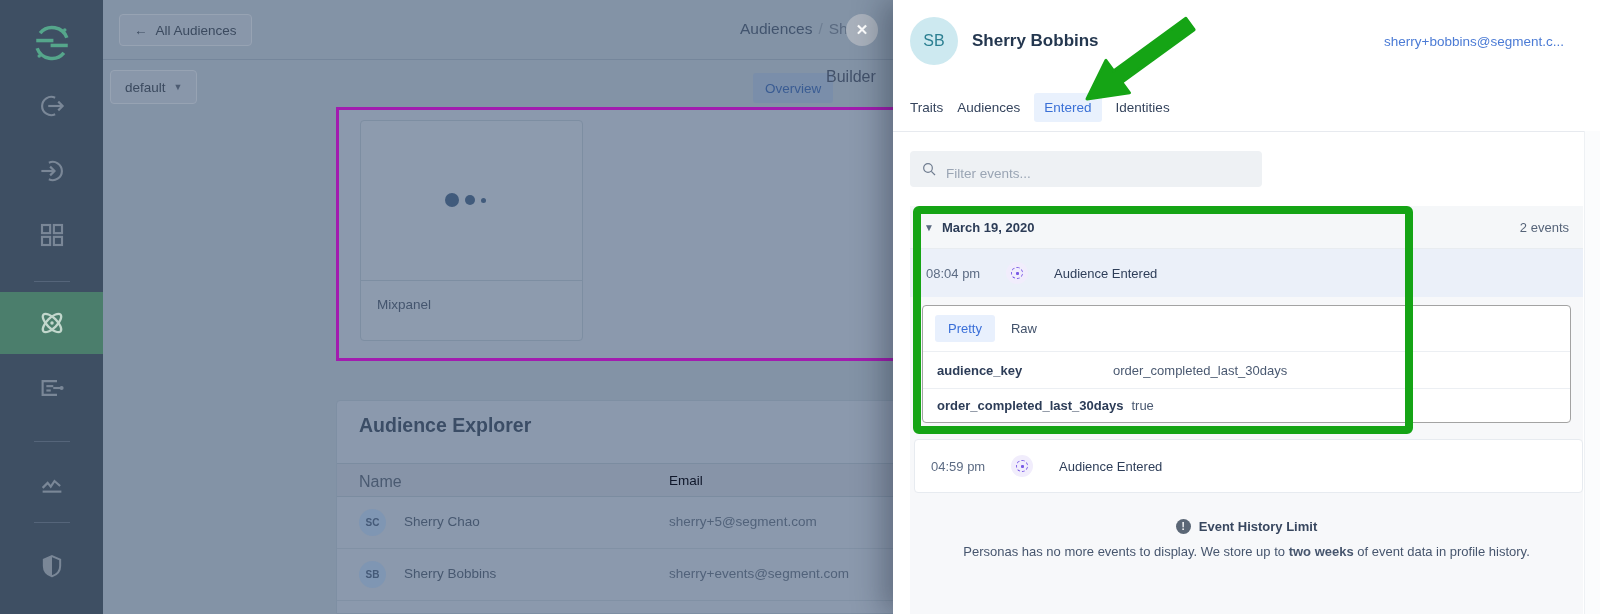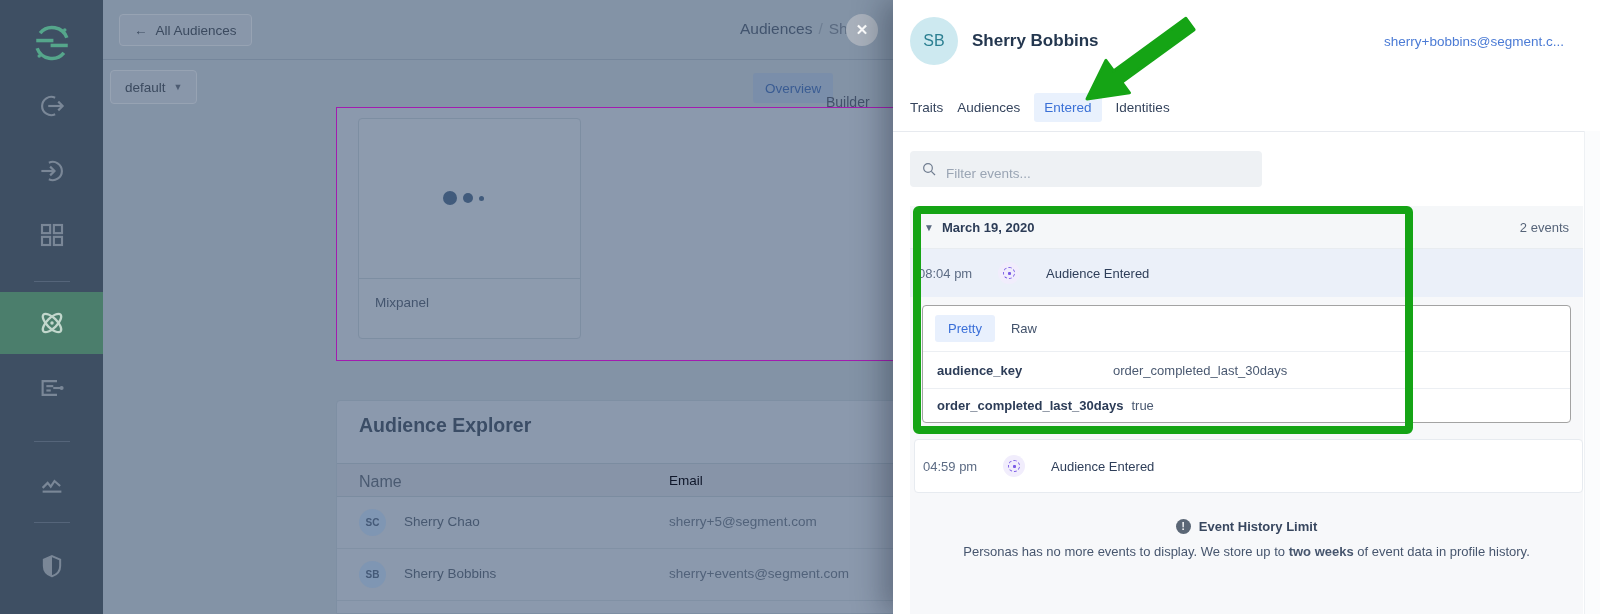--- a/index.html
+++ b/index.html
@@ -19,23 +19,23 @@
   .main-header { position:absolute; left:0; top:0; width:100%; height:60px; border-bottom:1px solid #75869b; }
   .btn-ghost { position:absolute; display:flex; align-items:center; gap:8px; border:1px solid #97a3b3; background:#8location997aa; background:#8997aa; border-radius:4px; color:#3b4a5f; font-size:13.5px; padding:0 14px; }
   .back-btn { left:16px; top:14px; height:32px; }
   .default-btn { left:7px; top:70px; height:34px; }
   .caret-down { font-size:9px; color:#4d5c72; }
   .breadcrumb { position:absolute; left:637px; top:20px; font-size:15.5px; white-space:nowrap; color:#42546e; }
   .breadcrumb .sep { color:#6e7e93; padding:0 6px; }
   .breadcrumb .page { color:#5a6a80; }
   .close-btn { position:absolute; left:743px; top:14px; width:32px; height:32px; border-radius:50%; background:#a9b1bc; color:#fff; display:flex; align-items:center; justify-content:center; font-size:15px; font-weight:bold; z-index:3; }
   .view-tab-active { position:absolute; left:650px; top:73px; height:30px; padding:0 12px; display:flex; align-items:center; background:#7a8eaa; border-radius:3px; color:#3a5c93; font-size:13.5px; }
-  .view-tab { position:absolute; left:723px; top:87px; height:30px; display:flex; align-items:center; color:#42516a; font-size:14px;text-align:center; }
-
-  .dest-panel { position:absolute; left:233px; top:107px; width:560px; height:254px; background:#8b99ad; border:1px solid #a21caf; }
+  .view-tab { position:absolute; left:723px; top:62px; height:30px; display:flex; align-items:center; color:#42516a; font-size:16px;text-align:center; }
+
+  .dest-panel { position:absolute; left:233px; top:107px; width:560px; height:254px; background:#8b99ad; border:3px solid #a21caf; }
   .dest-card { position:absolute; left:21px; top:10px; width:223px; height:221px; background:#8d9bae; border:1px solid #7d8ea2; border-radius:4px; }
   .mixpanel-dots { position:absolute; left:84px; top:72px; display:flex; align-items:center; gap:6px; }
   .mixpanel-dots i { display:block; border-radius:50%; background:#415b7c; }
   .dest-card .divider { position:absolute; left:0; top:159px; width:100%; height:1px; background:#7d8ea2; }
   .dest-card .dest-label { position:absolute; left:16px; top:176px; font-size:13.5px; color:#44556e; }
 
   .explorer-panel { position:absolute; left:233px; top:400px; width:1264px; height:214px; background:#8b99ad; border:1px solid #7e8fa3; border-radius:4px 4px 0 0; }
   .explorer-title { position:absolute; left:22px; top:13px; font-size:19.5px; font-weight:bold; color:#3b4d66; }
   .explorer-head { position:absolute; left:0; top:62px; width:100%; height:34px; background:#8794a8; border-top:1px solid #7b8ca0; border-bottom:1px solid #7b8ca0; }
   .col-name { position:absolute; left:22px; top:9px; font-size:16px; color:#4a5a71; }
@@ -59,21 +59,21 @@
   .search-box input { position:absolute; left:36px; top:0; width:300px; height:44px; border:none; background:transparent; outline:none; font-size:13.5px; color:#3c4b63; font-family:"Liberation Sans", sans-serif; }
   .search-box input::placeholder { color:#9aa5b4; }
   .scroll-gutter { position:absolute; right:0; top:131px; width:16px; height:483px; background:#fbfcfd; border-left:1px solid #eef1f4; }
 
   .events-area { position:absolute; left:17px; top:206px; width:673px; height:408px; background:#f7f8fa; }
   .date-row { height:43px; background:#f5f7f9; border-bottom:1px solid #e8ecf0; display:flex; align-items:center; }
   .date-caret { color:#5a6980; font-size:10px; margin-left:14px; }
   .date-label { font-size:13px; font-weight:bold; color:#2c3c57; margin-left:8px; }
   .date-count { margin-left:auto; margin-right:14px; font-size:13px; color:#566479; }
   .event-row { height:48px; background:#ebf0f9; display:flex; align-items:center; }
-  .event-time { font-size:13px; color:#5d6c84; margin-left:8px; width:62px; }
+  .event-time { font-size:13px; color:#5d6c84; margin-left:16px; width:62px; }
   .event-icon { width:22px; height:22px; border-radius:50%; background:#f1edfc; margin-left:18px; position:relative; flex:0 0 auto; }
   .event-icon i { position:absolute; left:5px; top:5px; width:12px; height:12px; border:1.4px dashed #7a5be6; border-radius:50%; }
   .event-icon em { position:absolute; left:9.5px; top:9.5px; width:3px; height:3px; background:#7a5be6; border-radius:1px; }
   .event-title { font-size:13px; color:#2e3e59; margin-left:26px; }
   .detail-card { margin:8px 12px 0 12px; height:118px; background:#fff; border:1px solid #a3a3a3; border-radius:4px; }
   .toggle-row { height:46px; border-bottom:1px solid #eceff3; display:flex; align-items:center; }
   .chip { margin-left:12px; background:#e8f0fd; color:#3a6fd8; font-size:13px; font-weight:500; border-radius:3px; padding:6px 13px; }
   .raw-label { margin-left:16px; font-size:13px; font-weight:500; color:#42526b; }
   .kv-row { height:37px; border-bottom:1px solid #eceff3; display:flex; align-items:center; }
   .kv-row.last { height:33px; border-bottom:none; }

